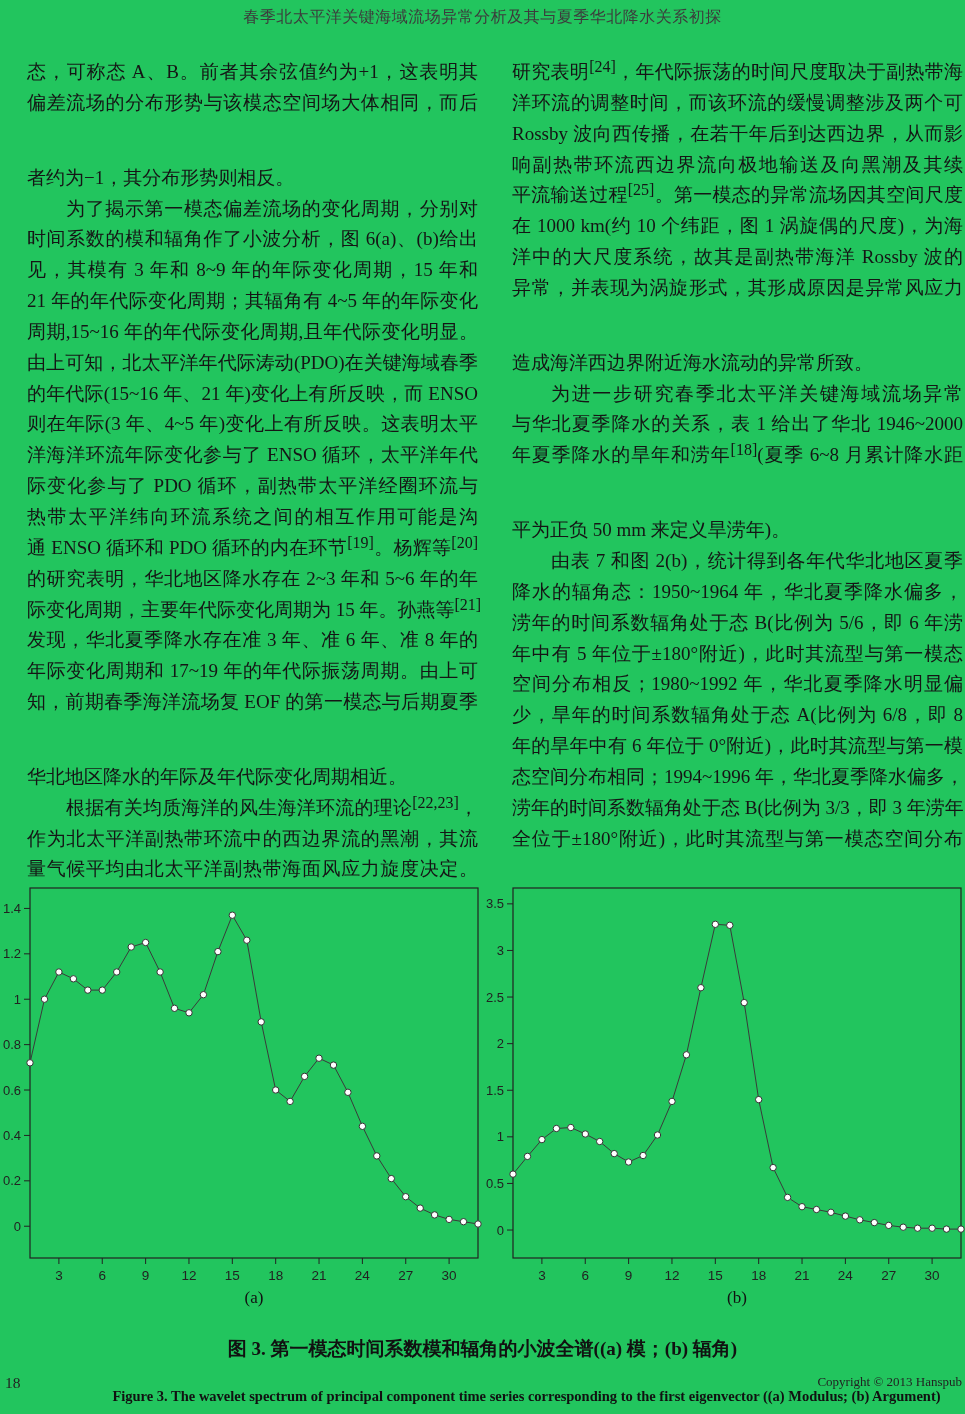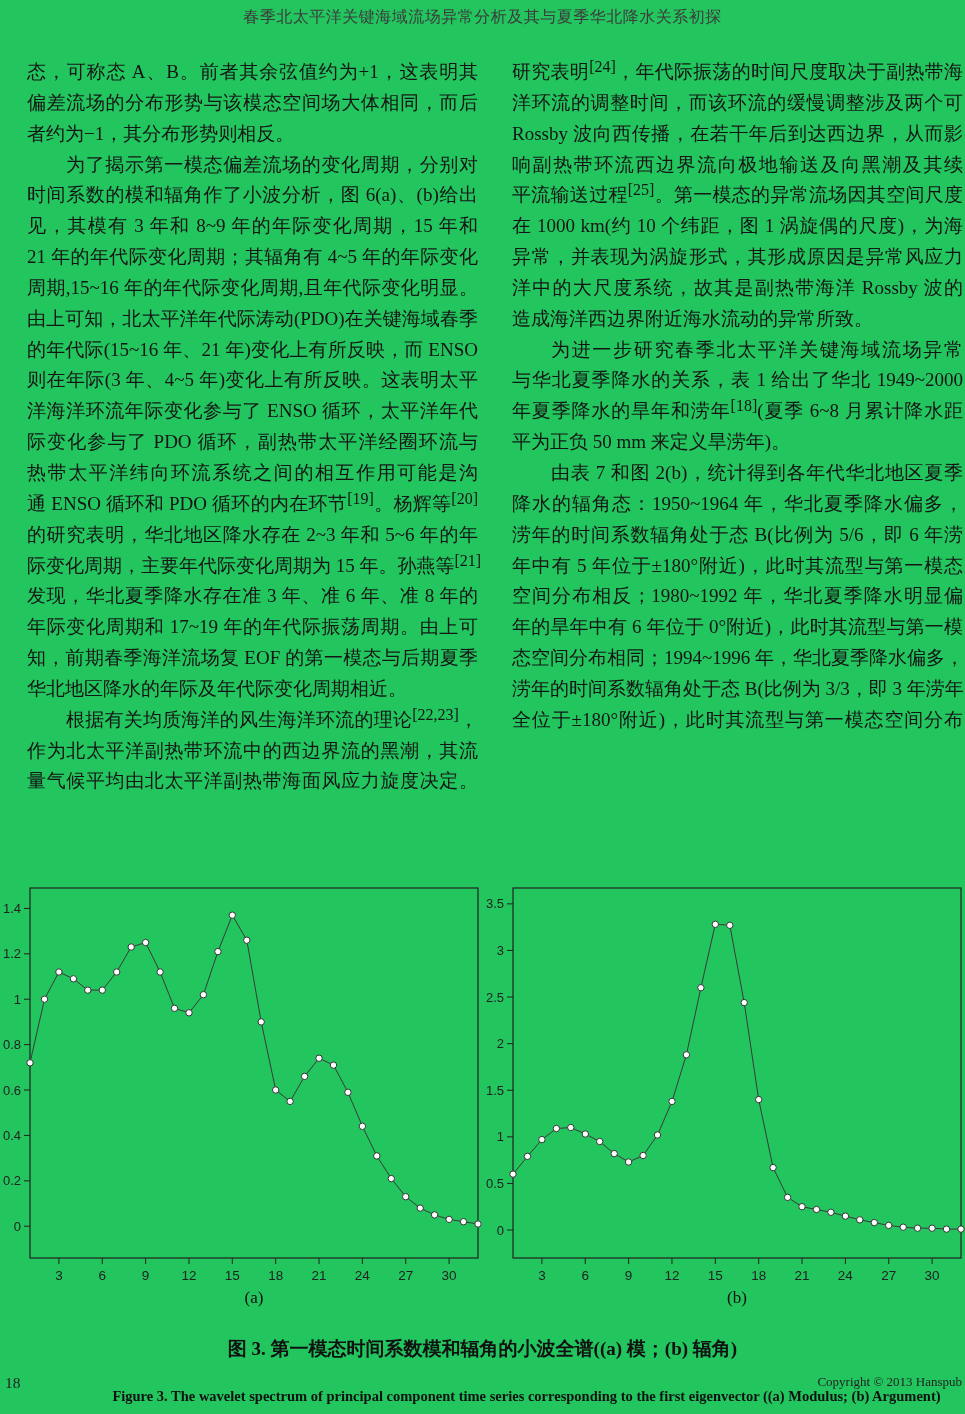--- a/index.html
+++ b/index.html
@@ -5,21 +5,21 @@
   html,body{margin:0;padding:0;background:#fff;}
   .page{position:relative;width:965px;height:1414px;background:#22c55e;overflow:hidden;
         font-family:"Liberation Serif","DejaVu Serif",serif;color:#141414;}
   .running-title{position:absolute;top:7px;left:0;width:965px;text-align:center;
         font-size:16px;color:#3c3c3c;letter-spacing:.5px;}
   .col{position:absolute;top:57px;width:451px;}
   #col-left{left:27px;}
   #col-right{left:512px;}
   .tline{height:30.85px;line-height:30.85px;font-size:19px;white-space:nowrap;
         text-align:justify;text-align-last:justify;color:#151515;}
-  .tline.pend{text-align:left;text-align-last:auto;}
+  .tline.pend{text-align:left;text-align-last:auto;margin-top:44px;}
   .tline sup{font-size:16px;line-height:0;vertical-align:6px;letter-spacing:0;}
   .chart{position:absolute;top:875px;width:482px;height:432px;}
   #chart-a{left:0px;}
   #chart-b{left:483px;}
   .caption-en{position:absolute;top:1388px;left:0;width:965px;text-align:center;
         font-weight:bold;font-size:14.5px;color:#111;padding-left:44px;}
   .caption-zh{position:absolute;top:1336px;left:0;width:965px;text-align:center;
         font-weight:bold;font-size:19px;color:#111;}
   .footer-page{position:absolute;top:1374px;left:5px;font-size:15.5px;color:#222;}
   .footer-copy{position:absolute;top:1374px;right:3px;font-size:13px;color:#222;}
@@ -56,32 +56,33 @@
       <div class="tline">作为北太平洋副热带环流中的西边界流的黑潮，其流</div>
       <div class="tline">量气候平均由北太平洋副热带海面风应力旋度决定。</div>
     </div>
   <div class="col" id="col-right">
       <div class="tline">研究表明<sup>[24]</sup>，年代际振荡的时间尺度取决于副热带海</div>
       <div class="tline">洋环流的调整时间，而该环流的缓慢调整涉及两个可</div>
       <div class="tline">Rossby 波向西传播，在若干年后到达西边界，从而影</div>
       <div class="tline">响副热带环流西边界流向极地输送及向黑潮及其续</div>
       <div class="tline">平流输送过程<sup>[25]</sup>。第一模态的异常流场因其空间尺度</div>
       <div class="tline">在 1000 km(约 10 个纬距，图 1 涡旋偶的尺度)，为海</div>
+      <div class="tline">洋中的大尺度系统，故其是副热带海洋 Rossby 波的</div>
       <div class="tline">异常，并表现为涡旋形式，其形成原因是异常风应力</div>
-      <div class="tline">洋中的大尺度系统，故其是副热带海洋 Rossby 波的</div>
       <div class="tline pend">造成海洋西边界附近海水流动的异常所致。</div>
       <div class="tline" style="padding-left: 39px;">为进一步研究春季北太平洋关键海域流场异常</div>
-      <div class="tline">与华北夏季降水的关系，表 1 给出了华北 1949~2000</div>
+      <div class="tline">与华北夏季降水的关系，表 1 给出了华北 1946~2000</div>
       <div class="tline">年夏季降水的旱年和涝年<sup>[18]</sup>(夏季 6~8 月累计降水距</div>
       <div class="tline pend">平为正负 50 mm 来定义旱涝年)。</div>
       <div class="tline" style="padding-left: 39px;">由表 7 和图 2(b)，统计得到各年代华北地区夏季</div>
       <div class="tline">降水的辐角态：1950~1964 年，华北夏季降水偏多，</div>
       <div class="tline">涝年的时间系数辐角处于态 B(比例为 5/6，即 6 年涝</div>
       <div class="tline">年中有 5 年位于±180°附近)，此时其流型与第一模态</div>
       <div class="tline">空间分布相反；1980~1992 年，华北夏季降水明显偏</div>
+      <div class="tline">少，旱年的时间系数辐角处于态 A(比例为 6/8，即 8</div>
       <div class="tline">年的旱年中有 6 年位于 0°附近)，此时其流型与第一模</div>
       <div class="tline">态空间分布相同；1994~1996 年，华北夏季降水偏多，</div>
       <div class="tline">涝年的时间系数辐角处于态 B(比例为 3/3，即 3 年涝年</div>
       <div class="tline">全位于±180°附近)，此时其流型与第一模态空间分布</div>
     </div>
 
   <div class="chart" id="chart-a"><svg width="482" height="432" viewBox="0 0 482 432">
         <rect x="30" y="13" width="448" height="370" fill="none" stroke="#222" stroke-width="1.2"></rect>
         <line x1="24" y1="351.22085889570553" x2="30" y2="351.22085889570553" stroke="#222" stroke-width="1"></line>
         <text x="21" y="355.72085889570553" text-anchor="end" font-size="13" fill="#222" font-family="&quot;Liberation Sans&quot;,&quot;DejaVu Sans&quot;,sans-serif">0</text>

